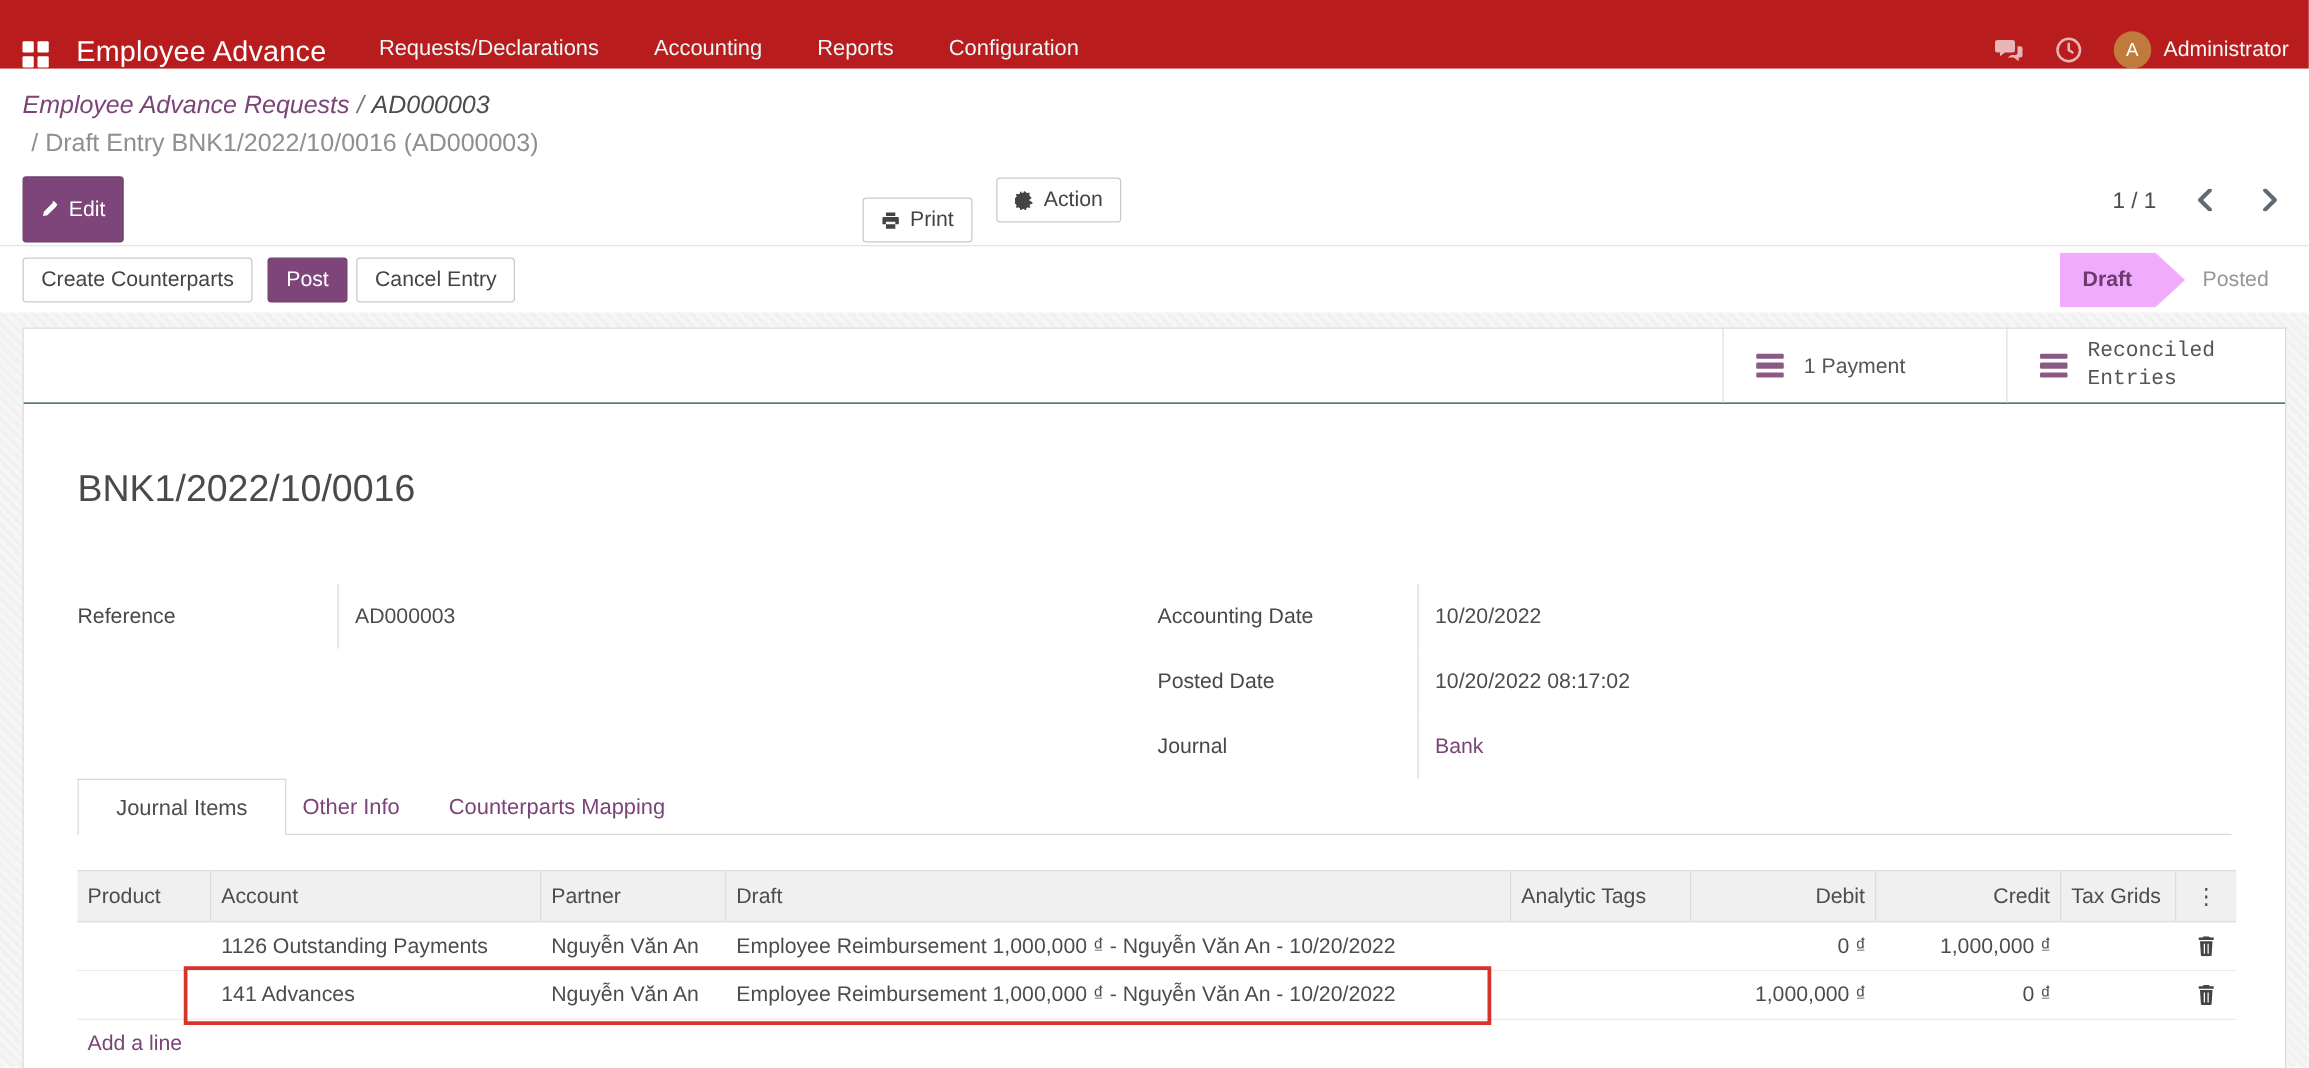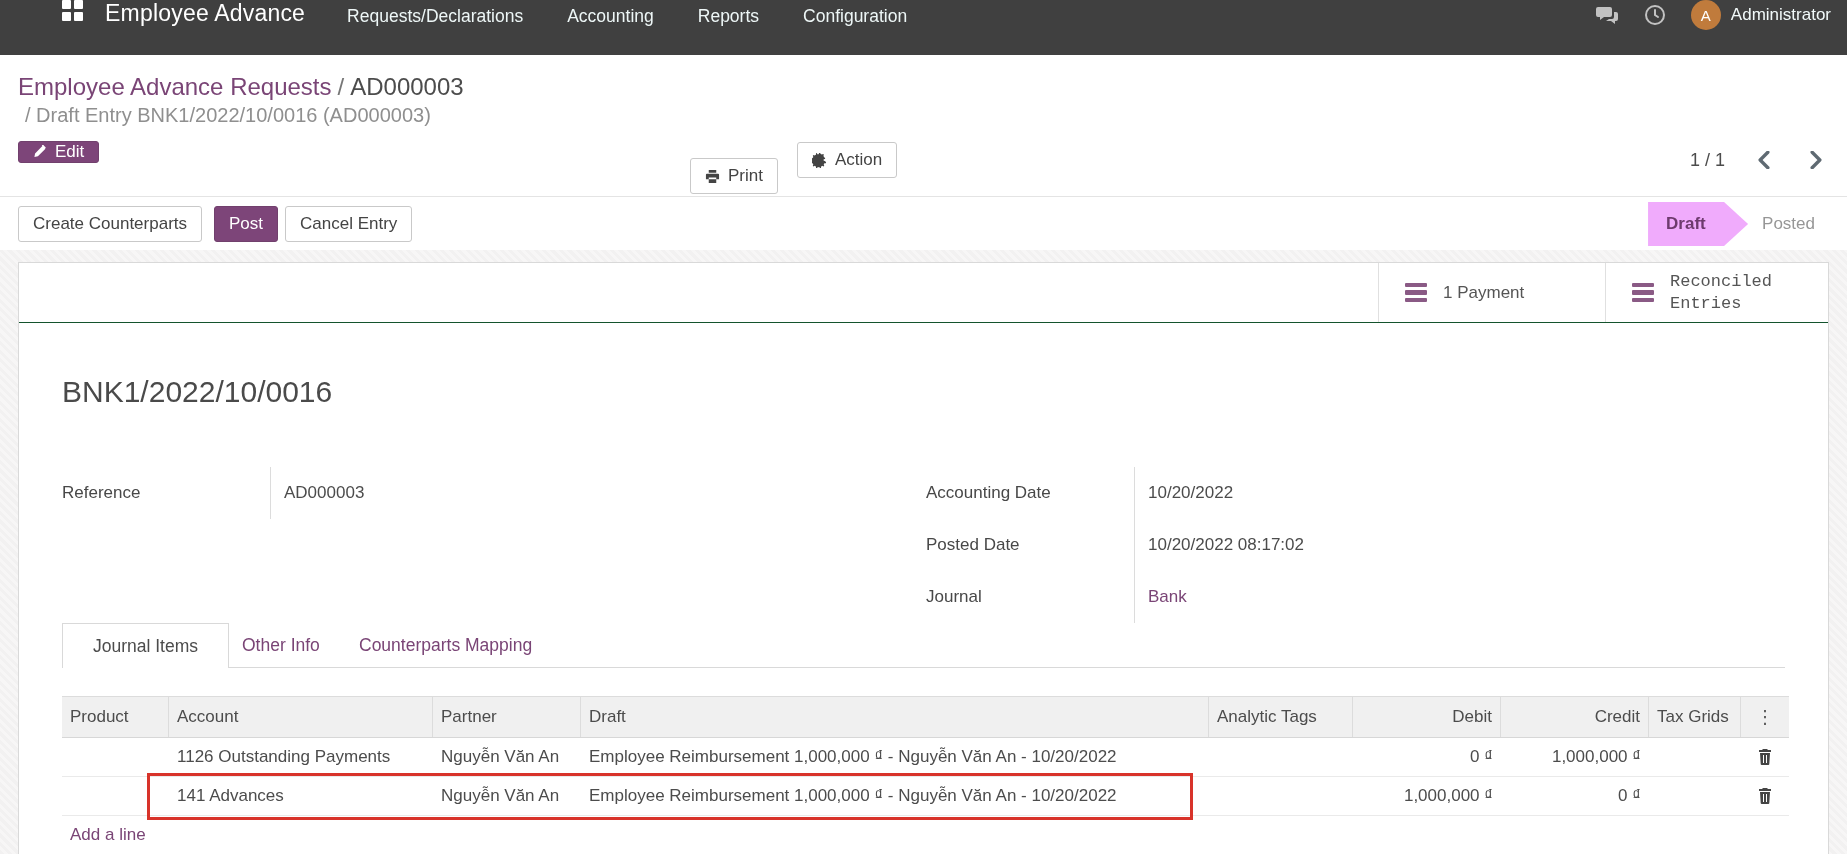--- a/index.html
+++ b/index.html
@@ -1,41 +1,41 @@
 <!DOCTYPE html>
 <html><head>
 <meta charset="utf-8">
 <style>
   * { margin:0; padding:0; box-sizing:border-box; }
   html,body { width:1847px; height:854px; overflow:hidden; }
   body { font-family:"Liberation Sans","DejaVu Sans",sans-serif; font-size:17px; color:#4c4c4c; background:#fff; }
   .screen { position:absolute; top:0; left:0; width:1847px; height:854px; background:#fff; }
 
   
-  .navbar { position:absolute; top:0; left:0; right:0; height:55px; background:#404040; display:flex; align-items:flex-start; color:#fff;padding-left:44px; }
+  .navbar { position:absolute; top:0; left:0; right:0; height:55px; background:#b91c1c; display:flex; align-items:flex-end; color:#fff; }
   .apps-grid { width:22px; height:22px; margin-left:18px; display:grid; grid-template-columns:9px 9px; grid-template-rows:9px 9px; gap:3px; cursor:pointer; }
   .apps-grid span { background:#fff; border-radius:1px; }
   .app-title { font-size:23px; margin-left:21px; font-weight:400; letter-spacing:.2px; }
   .nav-menu { display:flex; margin-left:42px; gap:44px; font-size:17.5px; color:#eef7f7; }
   .nav-menu div { cursor:pointer; padding:6px 0; }
   .nav-right { margin-left:auto; display:flex; align-items:center; margin-right:16px; gap:24px; }
   .nav-ico { width:24px; height:24px; opacity:.85; cursor:pointer; }
   .user-chip { display:flex; align-items:center; gap:10px; cursor:pointer; }
   .avatar { width:30px; height:30px; border-radius:50%; background:#c07b3c; color:#fff; font-size:15px; display:flex; align-items:center; justify-content:center; }
   .user-name { font-size:17px; color:#f2fafa; }
 
   
   .panel { position:absolute; top:55px; left:0; right:0; height:195px; background:#fff; }
-  .bc1 { position:absolute; top:18px; left:18px; font-size:24px; color:#4c4c4c; }
+  .bc1 { position:absolute; top:18px; left:18px; font-size:20px; color:#4c4c4c;font-style:italic; }
   .bc1 a { color:#7a4576; text-decoration:none; cursor:pointer; }
   .bc-sep { color:#777; padding:0 6px; }
   .bc2 { position:absolute; top:49px; left:25px; font-size:20px; color:#8f8f8f; }
   .btn { display:inline-flex; align-items:center; justify-content:center; gap:8px; height:36px; padding:0 14px; font-size:17px; background:#fff; border:1px solid #c9c9c9; border-radius:3px; color:#444; cursor:pointer; }
   .btn-primary { background:#7d4579; border-color:#71406d; color:#fff; }
-  .btn-edit { position:absolute; top:86px; left:18px; height:22px; }
+  .btn-edit { position:absolute; top:86px; left:18px; height:53px; }
   .btn-print { position:absolute; top:87px; left:690px;margin-top:16px; }
   .btn-action { position:absolute; top:87px; left:797px; }
   .pager { position:absolute; top:87px; right:18px; height:36px; display:flex; align-items:center; gap:26px; }
   .pager-count { font-size:18px; color:#4c4c4c; }
   .pg-btn { width:26px; height:26px; display:flex; align-items:center; justify-content:center; cursor:pointer; }
   .panel-sep { position:absolute; top:141px; left:0; right:0; border-top:1px solid #e4e4e4; }
   .btn-cc { position:absolute; top:151px; left:18px; }
   .btn-post { position:absolute; top:151px; left:214px; }
   .btn-cancel { position:absolute; top:151px; left:285px; }
   .statusbar { position:absolute; top:147px; right:14px; height:44px; display:flex; align-items:stretch; }

